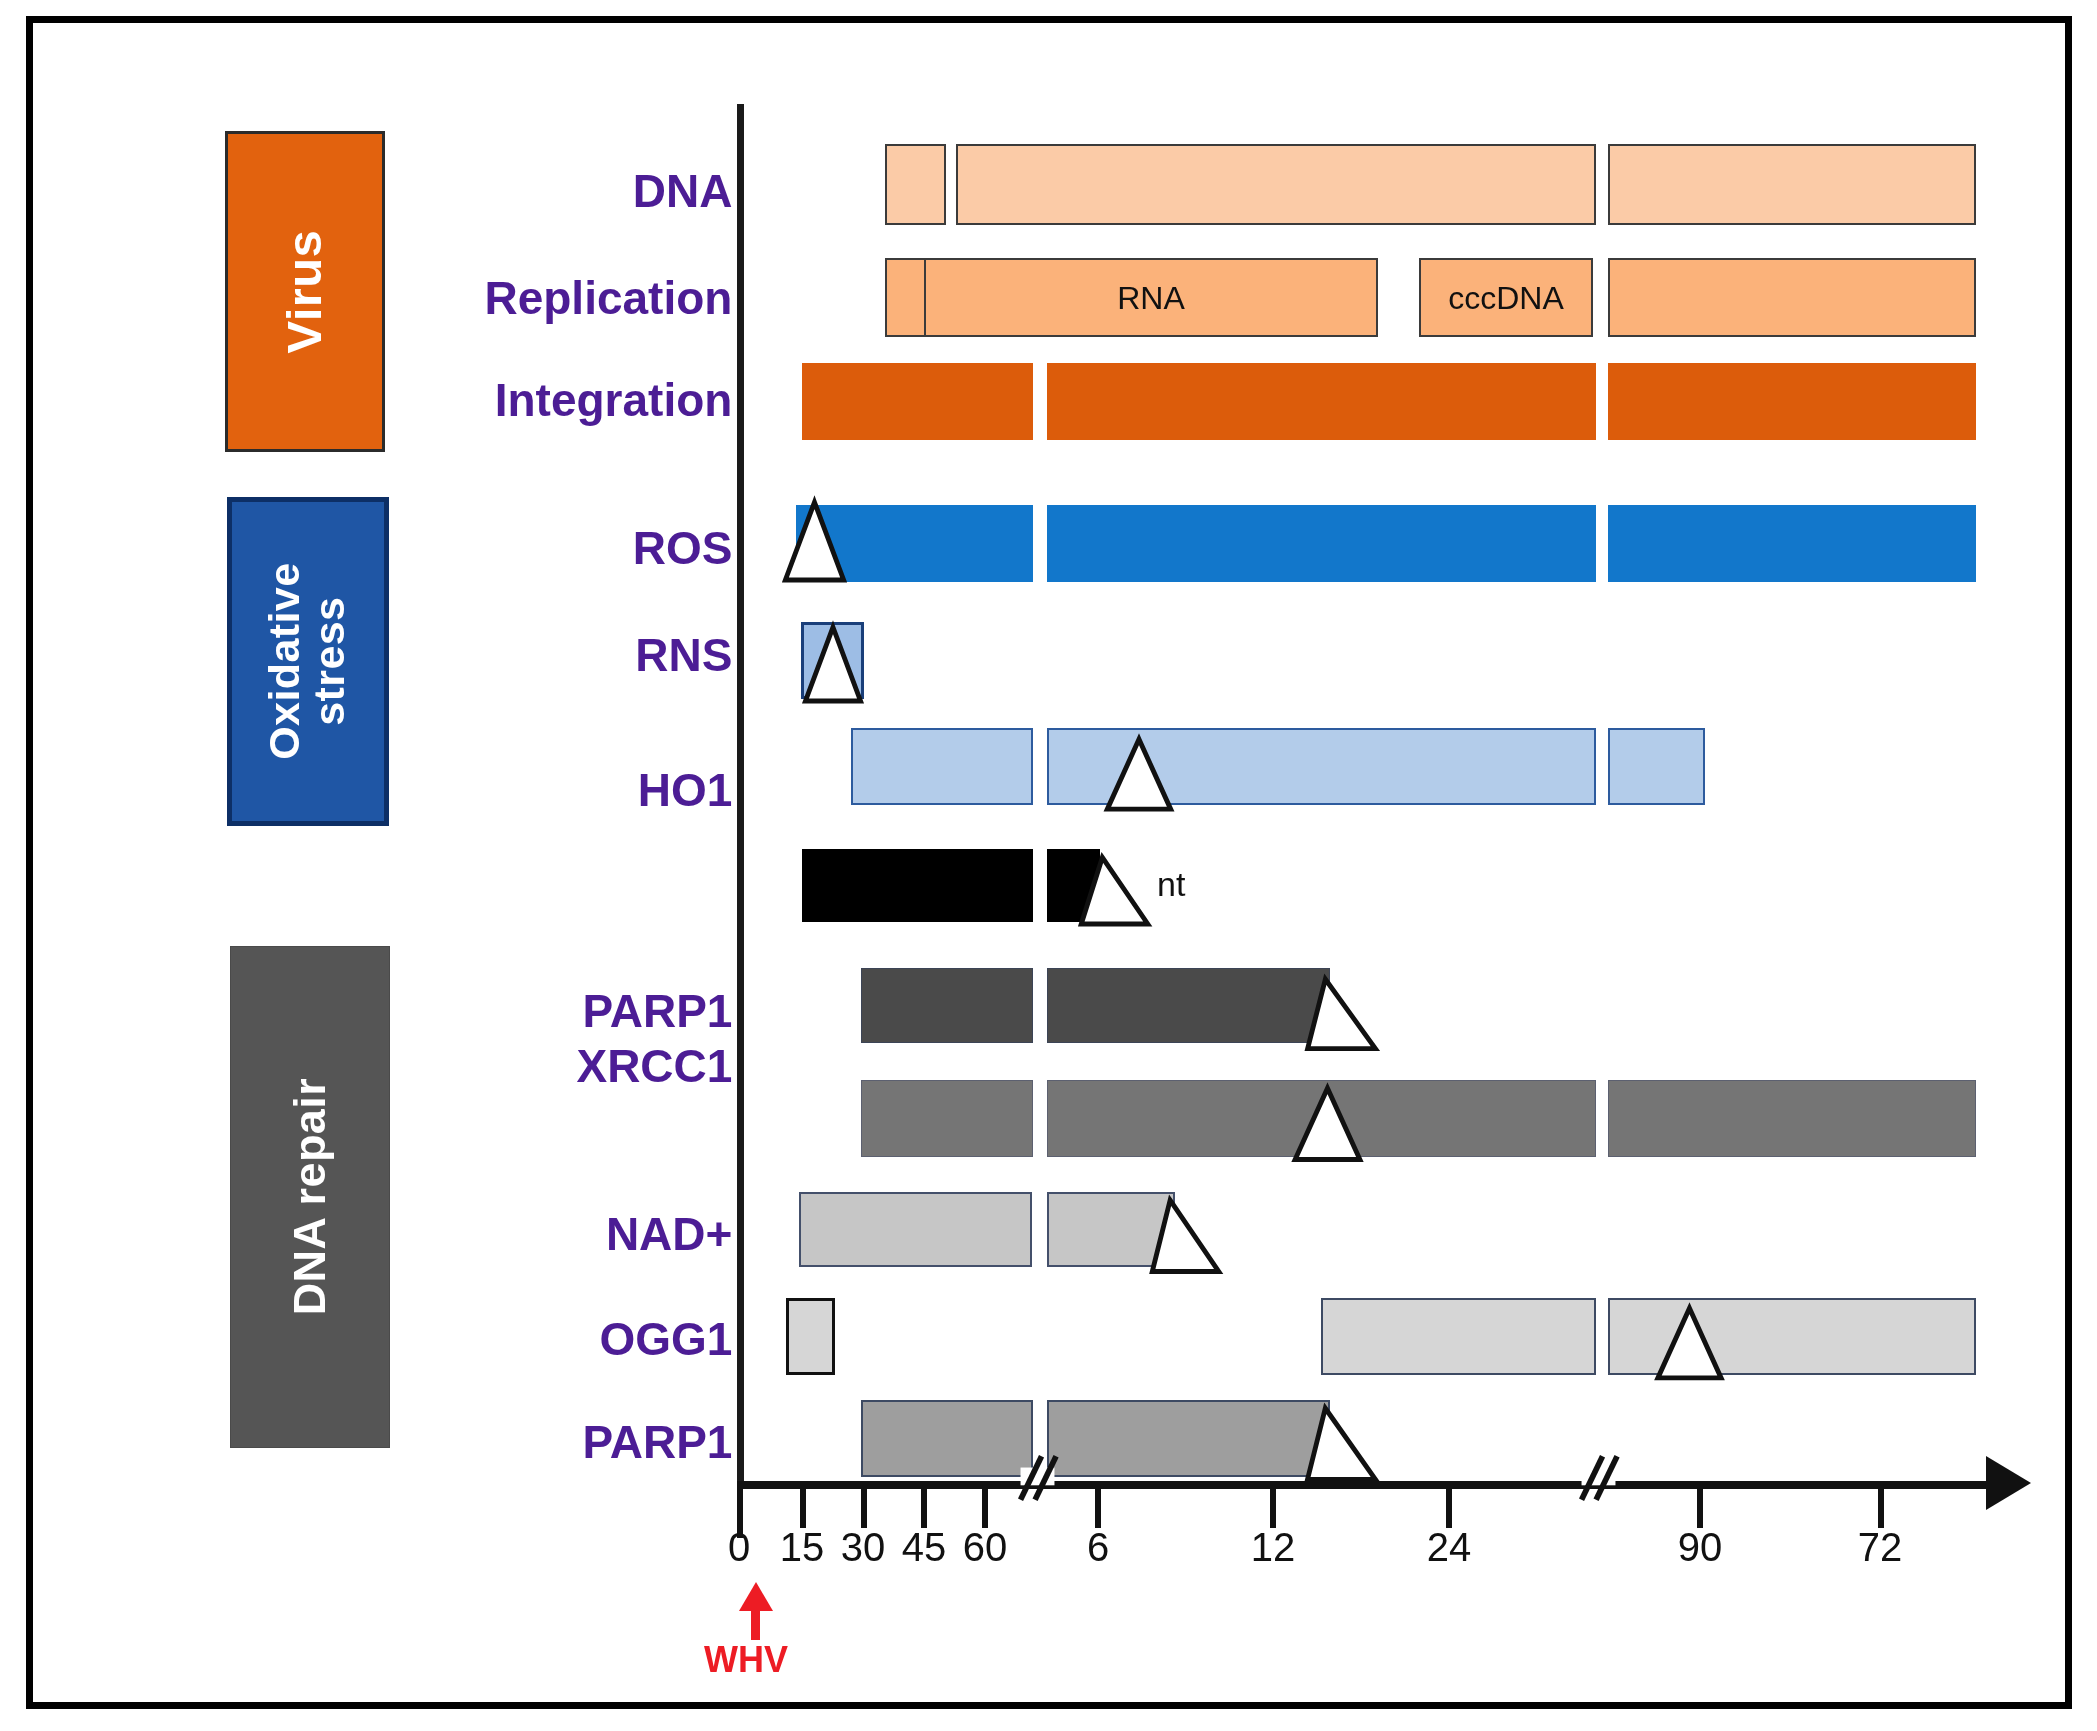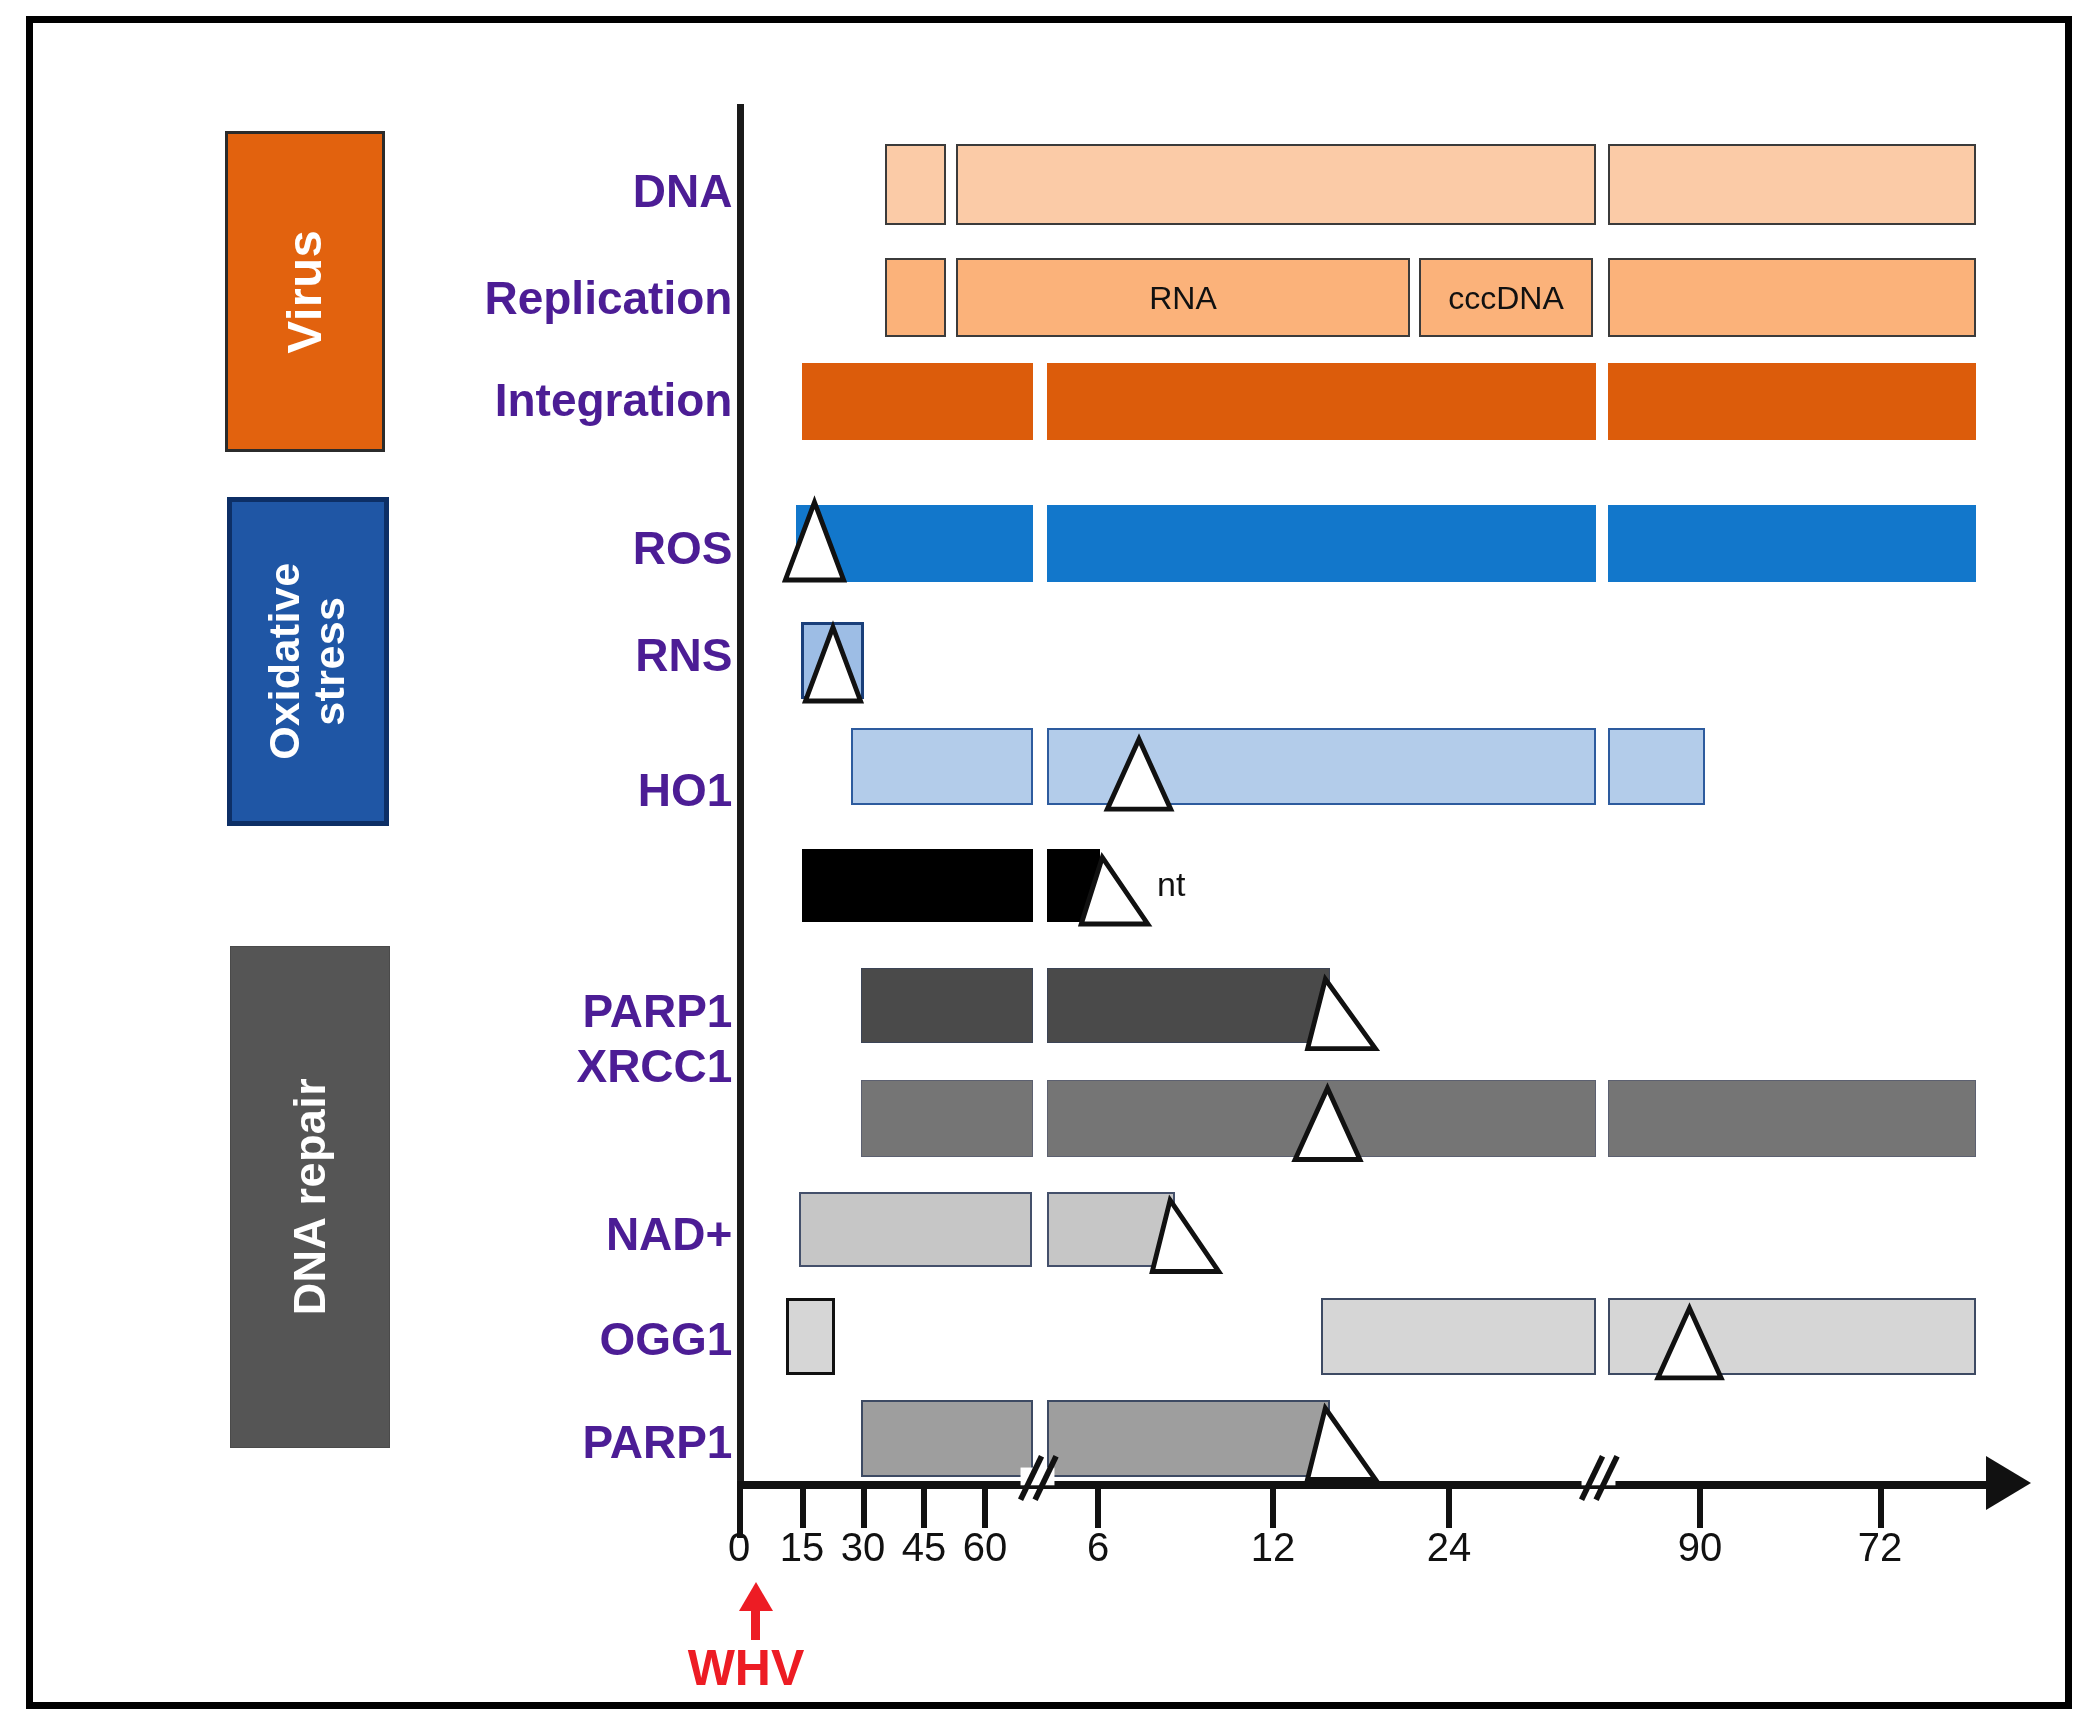--- a/index.html
+++ b/index.html
@@ -58,21 +58,21 @@
   .axis-break{position:absolute;top:1430px;width:57px;height:63px;}
   #arrow-head{position:absolute;top:1433px;width:0;height:0;
      border-top:27.5px solid transparent;border-bottom:27.5px solid transparent;border-left:45px solid #111;}
 
   #xaxis-title{position:absolute;left:1012px;top:1571px;font-size:50px;font-weight:bold;color:#111;white-space:nowrap;}
 
   
   #whv-arrow{position:absolute;left:706px;top:1559px;width:0;height:0;
      border-left:17px solid transparent;border-right:17px solid transparent;border-bottom:29px solid #ED1C24;}
   #whv-stem{position:absolute;left:718px;top:1583px;width:9px;height:34px;background:#ED1C24;}
-  #whv-label{position:absolute;left:713px;top:1616px;transform:translateX(-50%);font-size:50px;font-weight:bold;color:#ED1C24;white-space:nowrap;}
+  #whv-label{position:absolute;left:713px;top:1616px;transform:translateX(-50%);font-size:36px;font-weight:bold;color:#ED1C24;white-space:nowrap;}
 
   #nt-label{position:absolute;font-size:34px;color:#111;white-space:nowrap;}
 </style>
 </head>
 <body>
 
 <div id="stage">
   <div id="frame">
 
     <div class="group-box" id="group-virus">
@@ -103,21 +103,21 @@
 
     <div id="plot">
 
       <div id="yaxis"></div>
 
       <div class="bar" style="left:852px;top:121px;width:61px;height:81px;background:#FBCBA7;border:2.4px solid #3B3B3B;"></div>
       <div class="bar" style="left:923px;top:121px;width:640px;height:81px;background:#FBCBA7;border:2.4px solid #3B3B3B;"></div>
       <div class="bar" style="left:1575px;top:121px;width:368px;height:81px;background:#FBCBA7;border:2.4px solid #3B3B3B;"></div>
 
       <div class="bar" style="left:852px;top:235px;width:61px;height:79px;background:#FBB27A;border:2.4px solid #3B3B3B;"></div>
-      <div class="bar" style="left:923px;top:235px;width:454px;height:79px;background:#FBB27A;border:2.4px solid #3B3B3B;">
+      <div class="bar" style="left:891px;top:235px;width:454px;height:79px;background:#FBB27A;border:2.4px solid #3B3B3B;">
         <span class="seg-label">RNA</span>
       </div>
       <div class="bar" style="left:1386px;top:235px;width:174px;height:79px;background:#FBB27A;border:2.4px solid #3B3B3B;">
         <span class="seg-label">cccDNA</span>
       </div>
       <div class="bar" style="left:1575px;top:235px;width:368px;height:79px;background:#FBB27A;border:2.4px solid #3B3B3B;"></div>
 
       <div class="bar" style="left:769px;top:340px;width:231px;height:77px;background:#DC5C0B;border:1.6px solid #DC5C0B;"></div>
       <div class="bar" style="left:1014px;top:340px;width:549px;height:77px;background:#DC5C0B;border:1.6px solid #DC5C0B;"></div>
       <div class="bar" style="left:1575px;top:340px;width:368px;height:77px;background:#DC5C0B;border:1.6px solid #DC5C0B;"></div>

